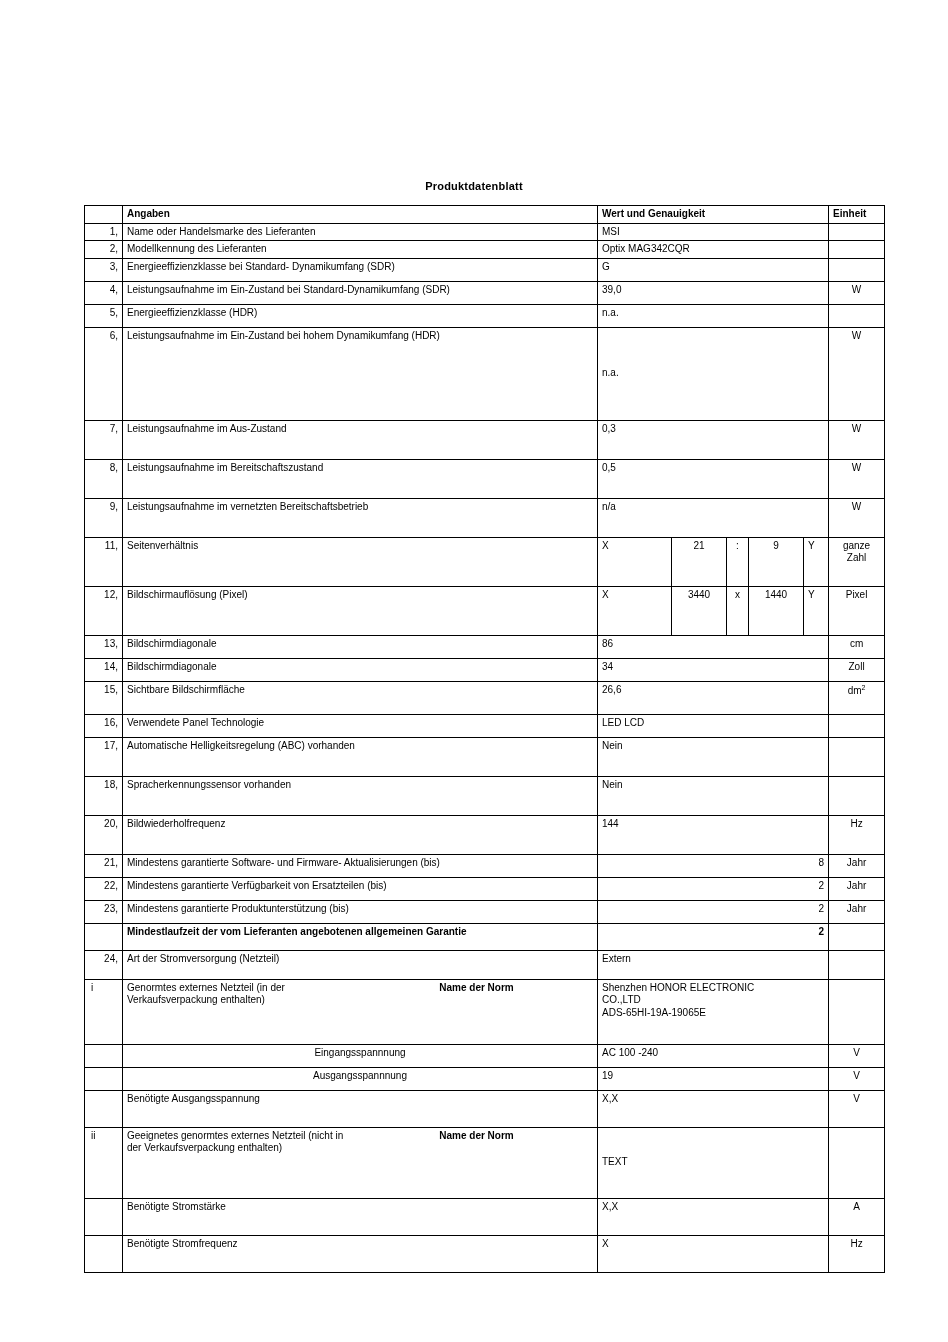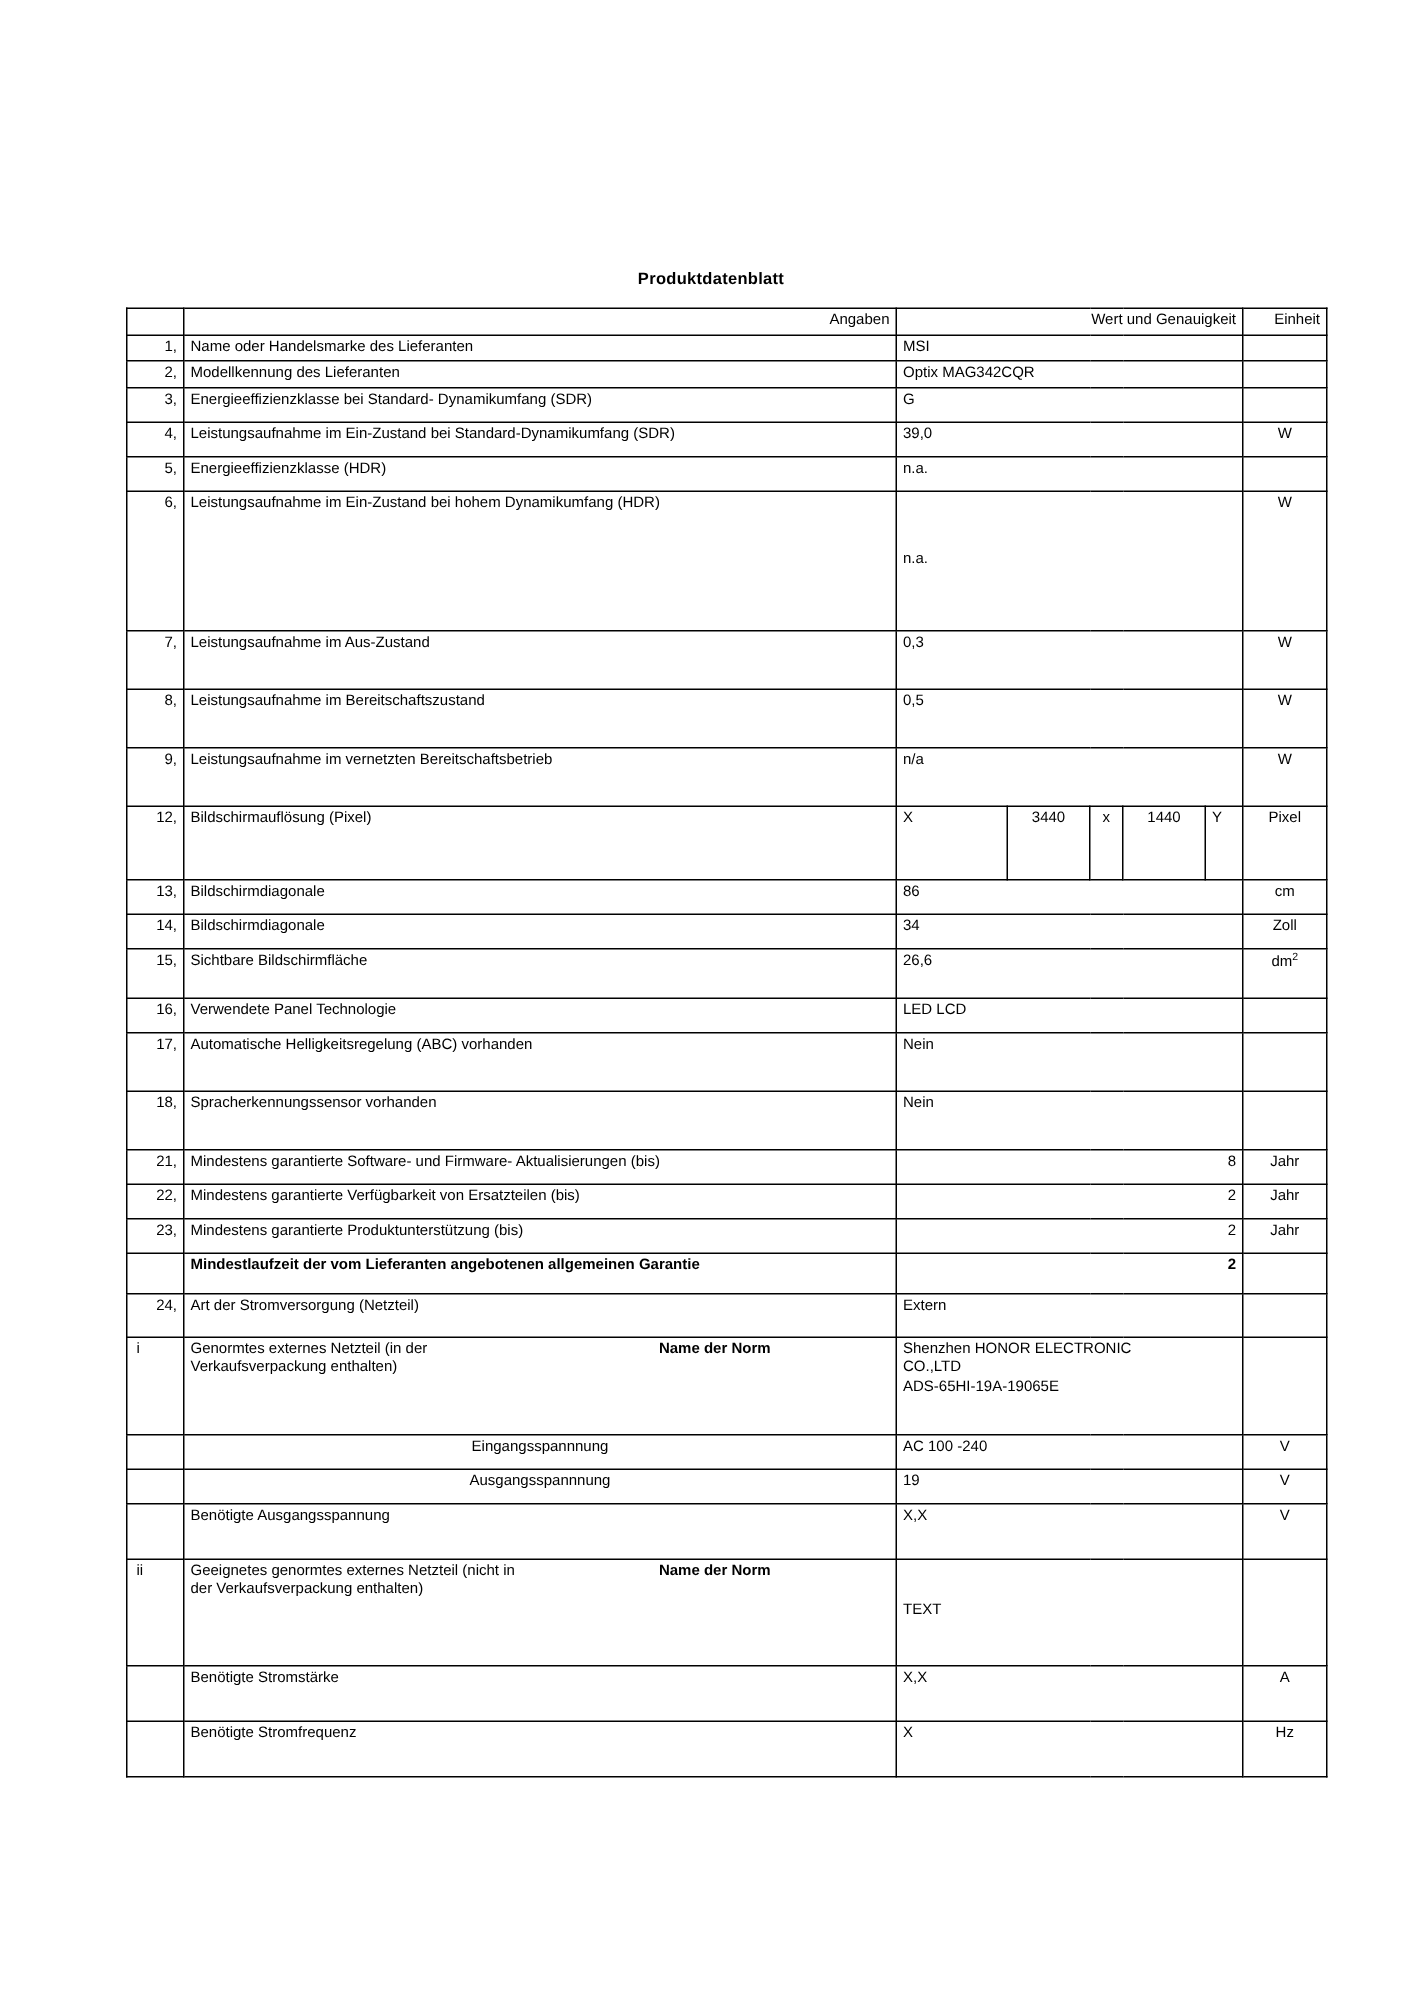--- a/index.html
+++ b/index.html
@@ -57,22 +57,22 @@
   col.c-unit  { width: 56px; }
 
   .num {
     text-align: right;
     padding-right: 6px;
     font-size: 10px;
     white-space: nowrap;
   }
   .desc { font-size: 10px; }
   .hdr {
-    text-align: right;
-    font-weight: normal;
+    text-align: left;
+    font-weight: bold;
     font-size: 10px;
     padding-top: 3px;
     padding-bottom: 3px;
     margin-top: 40px;
   }
   .unit {
     text-align: center;
     font-size: 10px;
   }
   .val {
@@ -172,20 +172,30 @@
       </tr>
 
       <tr>
         <td class="num tall-3">9,</td>
         <td class="desc">Leistungsaufnahme im vernetzten Bereitschaftsbetrieb</td>
         <td class="val" colspan="5">n/a</td>
         <td class="unit">W</td>
       </tr>
 
 
+      <tr>
+        <td class="num" style="height:44px;">11,</td>
+        <td class="desc">Seitenverhältnis</td>
+        <td class="val val-bottom">X</td>
+        <td class="val val-bottom ctr">21</td>
+        <td class="val val-bottom ctr">:</td>
+        <td class="val val-bottom ctr">9</td>
+        <td class="val val-bottom">Y</td>
+        <td class="unit"><span>ganze</span><br><span>Zahl</span></td>
+      </tr>
 
       <tr>
         <td class="num" style="height:44px;">12,</td>
         <td class="desc">Bildschirmauflösung (Pixel)</td>
         <td class="val val-bottom">X</td>
         <td class="val val-bottom ctr">3440</td>
         <td class="val val-bottom ctr">x</td>
         <td class="val val-bottom ctr">1440</td>
         <td class="val val-bottom">Y</td>
         <td class="unit">Pixel</td>
@@ -227,20 +237,26 @@
       </tr>
 
       <tr>
         <td class="num tall-3">18,</td>
         <td class="desc">Spracherkennungssensor vorhanden</td>
         <td class="val val-bottom" colspan="5">Nein</td>
         <td class="unit"></td>
       </tr>
 
 
+      <tr>
+        <td class="num tall-3">20,</td>
+        <td class="desc">Bildwiederholfrequenz</td>
+        <td class="val val-bottom" colspan="5">144</td>
+        <td class="unit">Hz</td>
+      </tr>
 
       <tr class="subrow">
         <td class="num">21,</td>
         <td class="desc">Mindestens garantierte Software- und Firmware- Aktualisierungen (bis)</td>
         <td class="val right" colspan="5">8</td>
         <td class="unit">Jahr</td>
       </tr>
 
       <tr class="subrow">
         <td class="num">22,</td>

